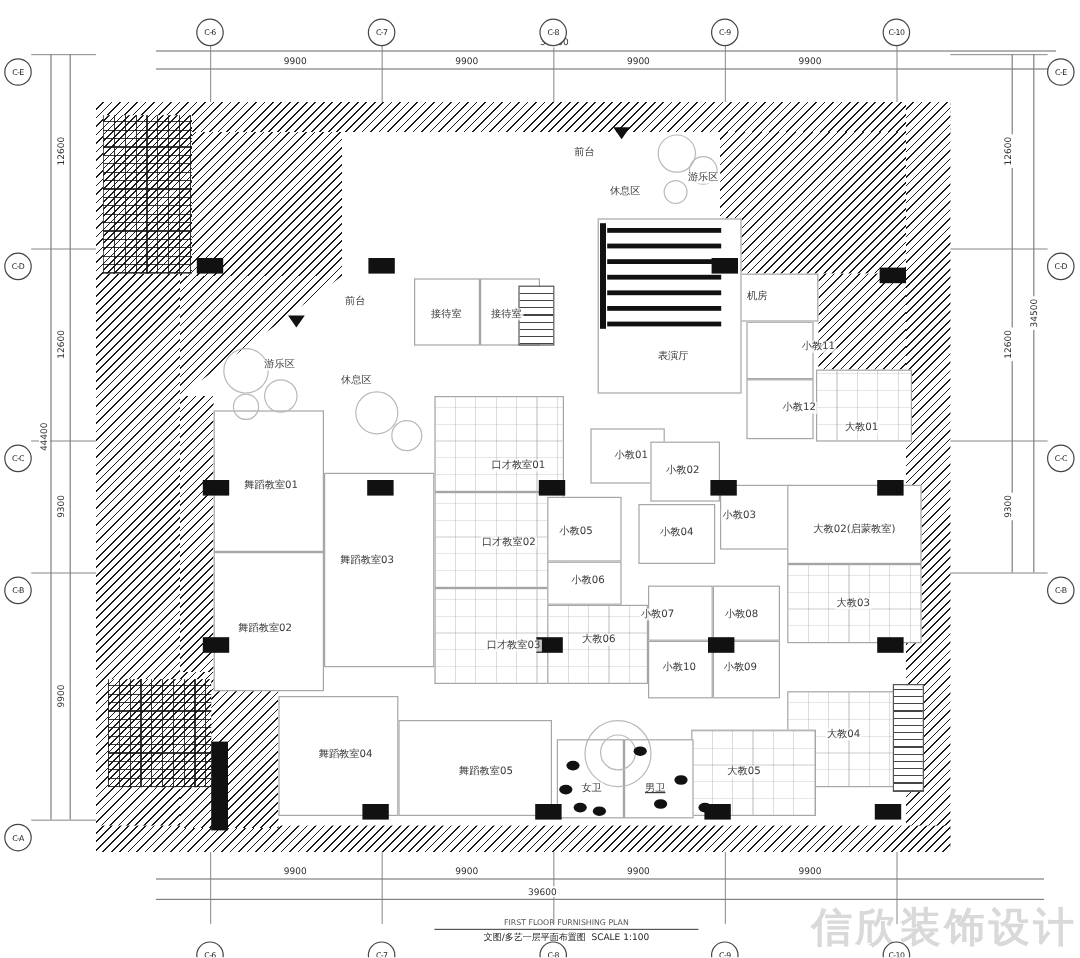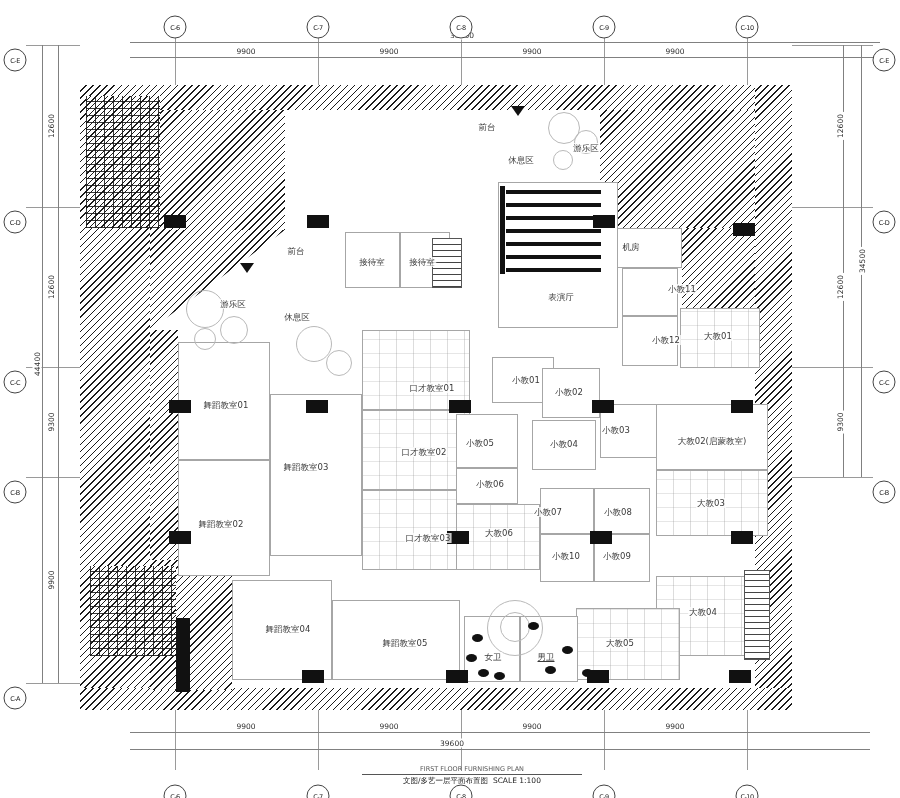--- a/index.html
+++ b/index.html
@@ -37,20 +37,21 @@
   #watermark{position:absolute;left:676px;top:750px;font-size:34px;letter-spacing:3px;
       color:#d9d9d9;font-weight:bold;z-index:2;white-space:nowrap;}
   #titleblock{position:absolute;left:362px;top:765px;width:220px;text-align:center;z-index:6;}
   #titleblock .tb1{font-size:6.5px;color:#555;border-bottom:1px solid #555;padding-bottom:1px;white-space:nowrap;}
   #titleblock .tb2{font-size:7.5px;color:#222;padding-top:1px;white-space:nowrap;}
 </style>
 </head>
 <body>
 
 <div id="sheet">
+  <div id="watermark">信欣装饰设计</div>
   <div id="plan">
       <div class="hatch" style="left: 80px; top: 85px; width: 712px; height: 25px;"></div>
       <div class="hatch" style="left: 80px; top: 85px; width: 70px; height: 625px;"></div>
       <div class="hatch" style="left: 150px; top: 330px; width: 28px; height: 358px;"></div>
       <div class="hatch" style="left: 755px; top: 85px; width: 37px; height: 625px;"></div>
       <div class="hatch" style="left: 80px; top: 688px; width: 712px; height: 22px;"></div>
       <div class="hatch" style="left: 150px; top: 110px; width: 135px; height: 120px;"></div>
       <div class="hatch tri-hatch" style="left: 150px; top: 230px; width: 135px; height: 100px;"></div>
       <div class="hatch" style="left: 600px; top: 110px; width: 155px; height: 118px;"></div>
       <div class="hatch" style="left: 682px; top: 228px; width: 73px; height: 80px;"></div>
@@ -61,21 +62,21 @@
       <div class="rlabel" style="left: 372px; top: 262px;">接待室</div>
       <div class="room" style="left: 400px; top: 232px; width: 50px; height: 56px;"></div>
       <div class="rlabel" style="left: 422px; top: 262px;">接待室</div>
       <div class="room" style="left: 606px; top: 228px; width: 76px; height: 40px;"></div>
       <div class="rlabel" style="left: 631px; top: 247px;">机房</div>
       <div class="room" style="left: 622px; top: 268px; width: 56px; height: 48px;"></div>
       <div class="rlabel" style="left: 682px; top: 289px;">小教11</div>
       <div class="room" style="left: 622px; top: 316px; width: 56px; height: 50px;"></div>
       <div class="rlabel" style="left: 650px; top: 340px; margin-left: 16px;">小教12</div>
       <div class="room furn" style="left: 680px; top: 308px; width: 80px; height: 60px;"></div>
-      <div class="rlabel" style="left: 718px; top: 336px;">大教01</div>
+      <div class="rlabel" style="left: 718px; top: 356px;">大教01</div>
       <div class="room" style="left: 498px; top: 182px; width: 120px; height: 146px;"></div>
       <div class="rlabel" style="left: 561px; top: 297px;">表演厅</div>
       <div class="room furn" style="left: 362px; top: 330px; width: 108px; height: 80px;"></div>
       <div class="rlabel" style="left: 432px; top: 388px;">口才教室01</div>
       <div class="room furn" style="left: 362px; top: 410px; width: 108px; height: 80px;"></div>
       <div class="rlabel" style="left: 424px; top: 452px;">口才教室02</div>
       <div class="room furn" style="left: 362px; top: 490px; width: 108px; height: 80px;"></div>
       <div class="rlabel" style="left: 428px; top: 538px;">口才教室03</div>
       <div class="room" style="left: 492px; top: 357px; width: 62px; height: 46px;"></div>
       <div class="rlabel" style="left: 526px; top: 380px;">小教01</div>

